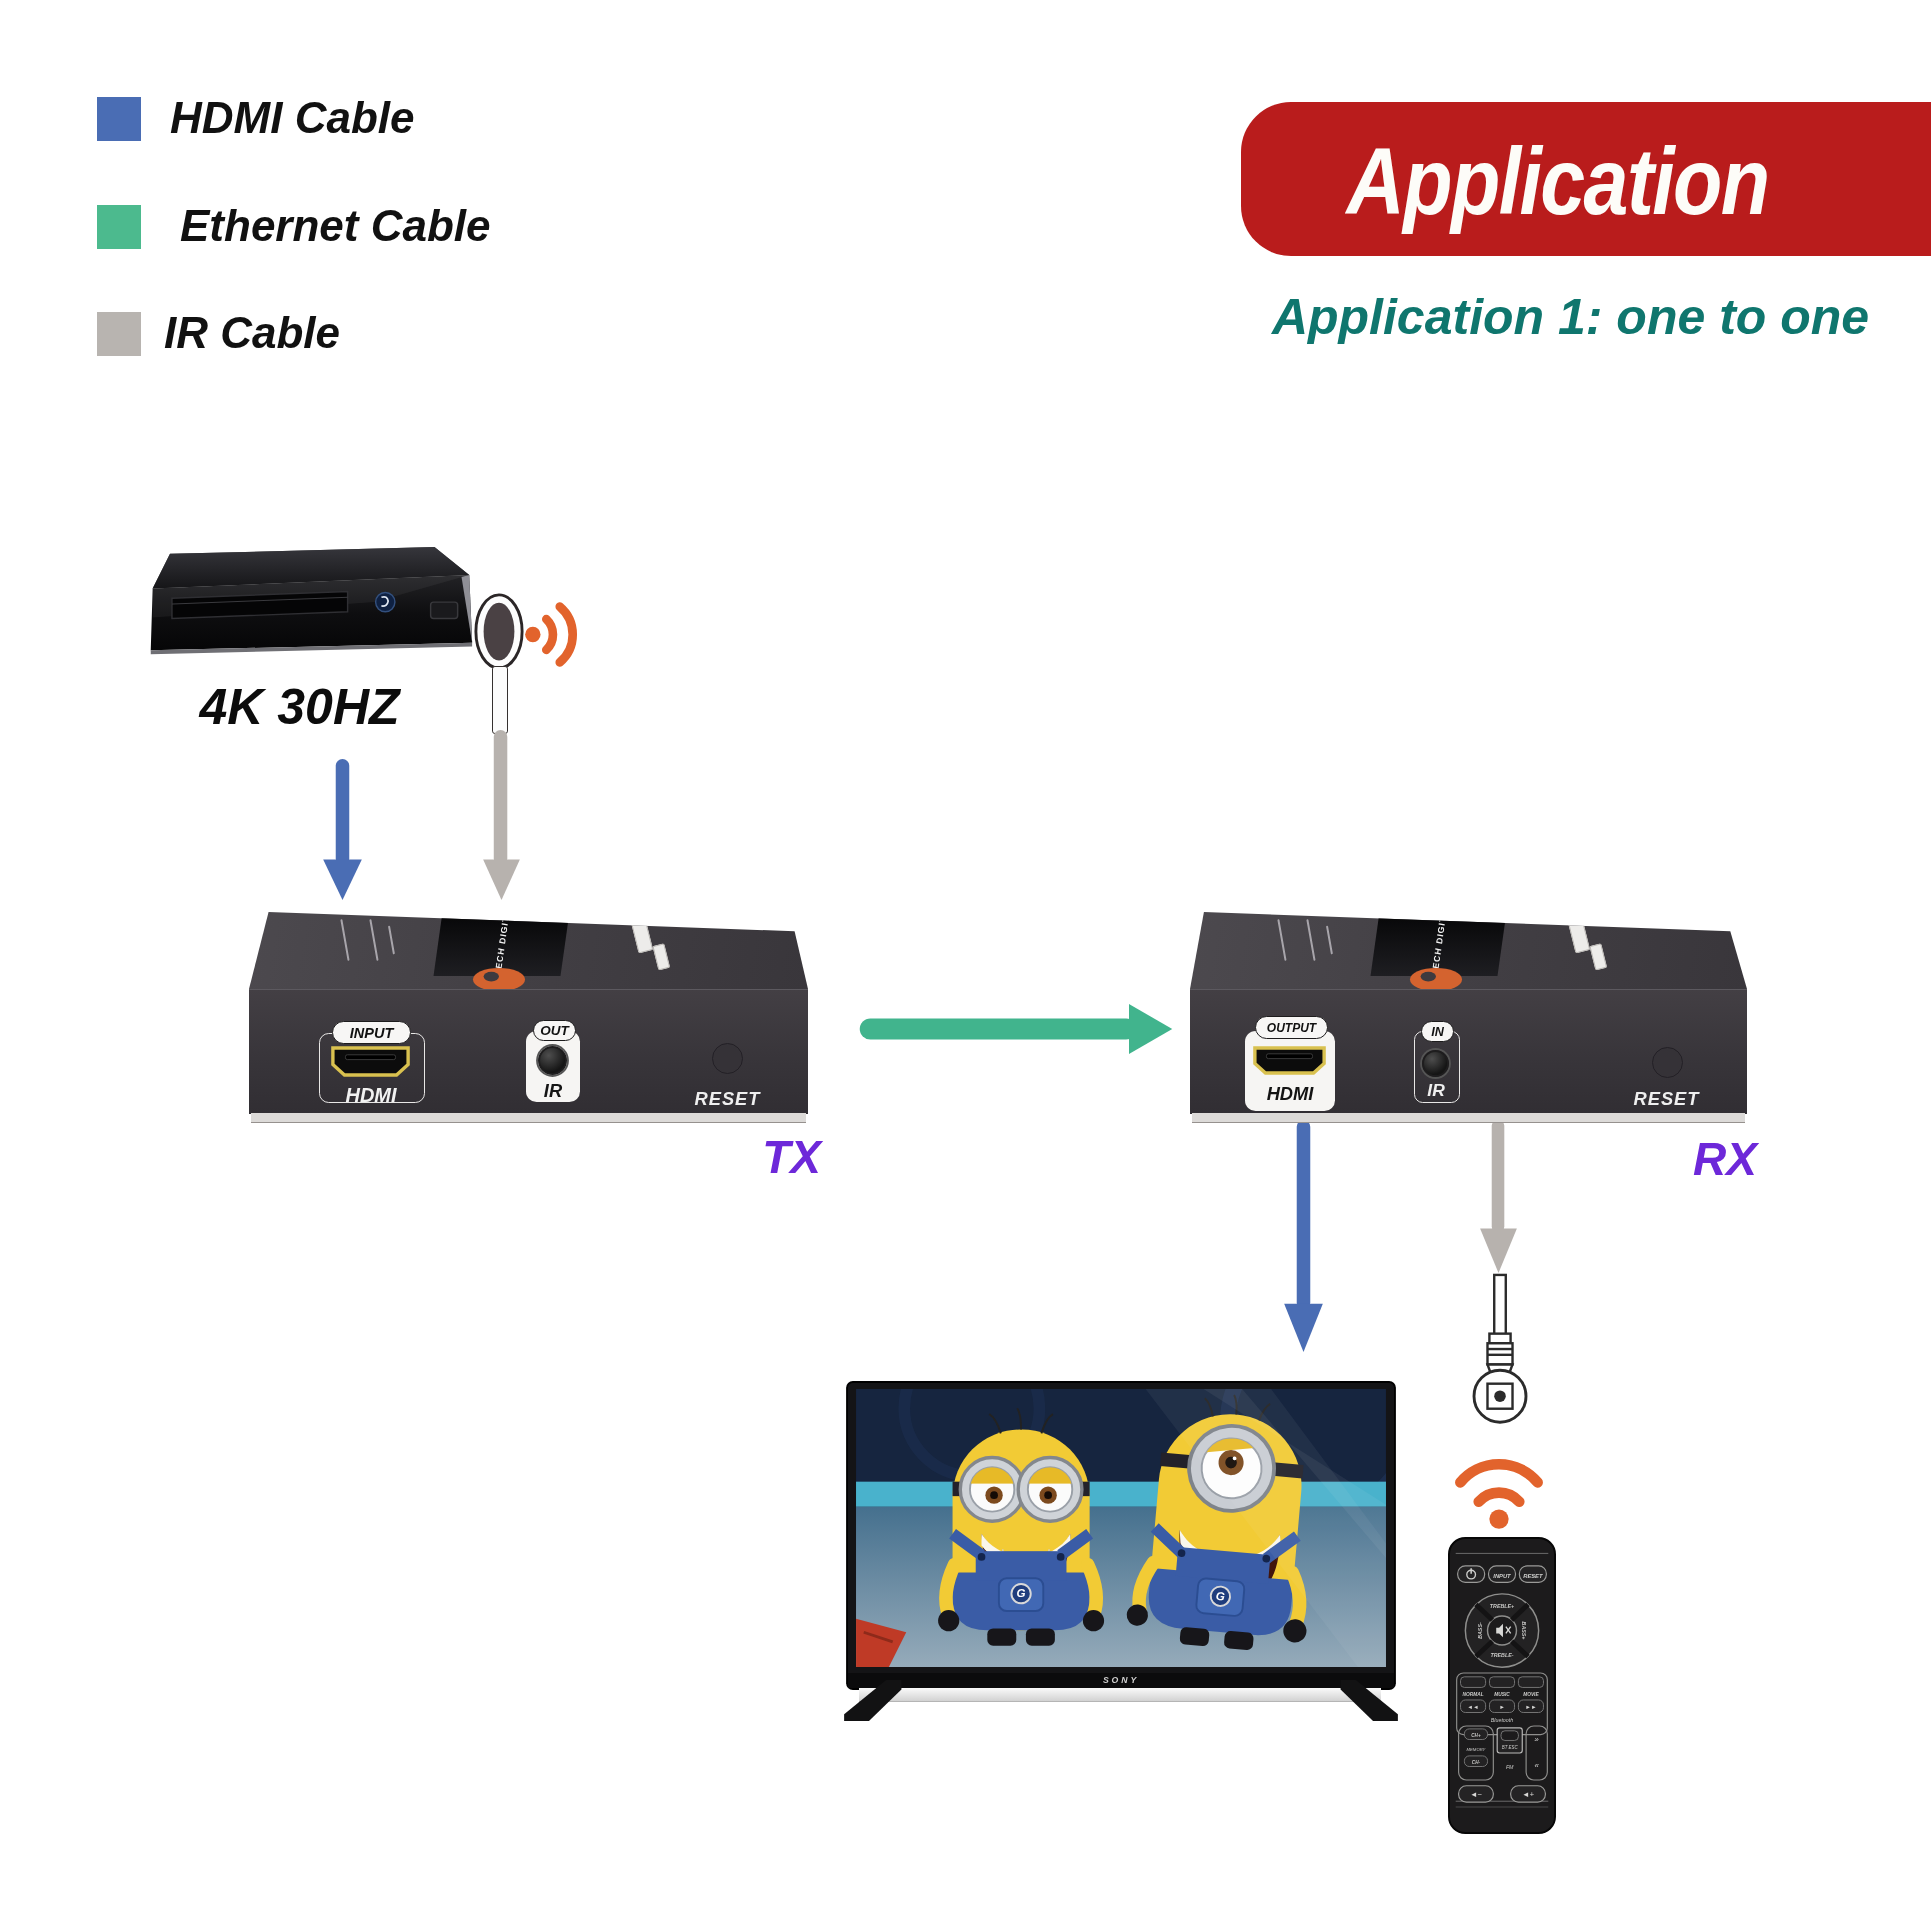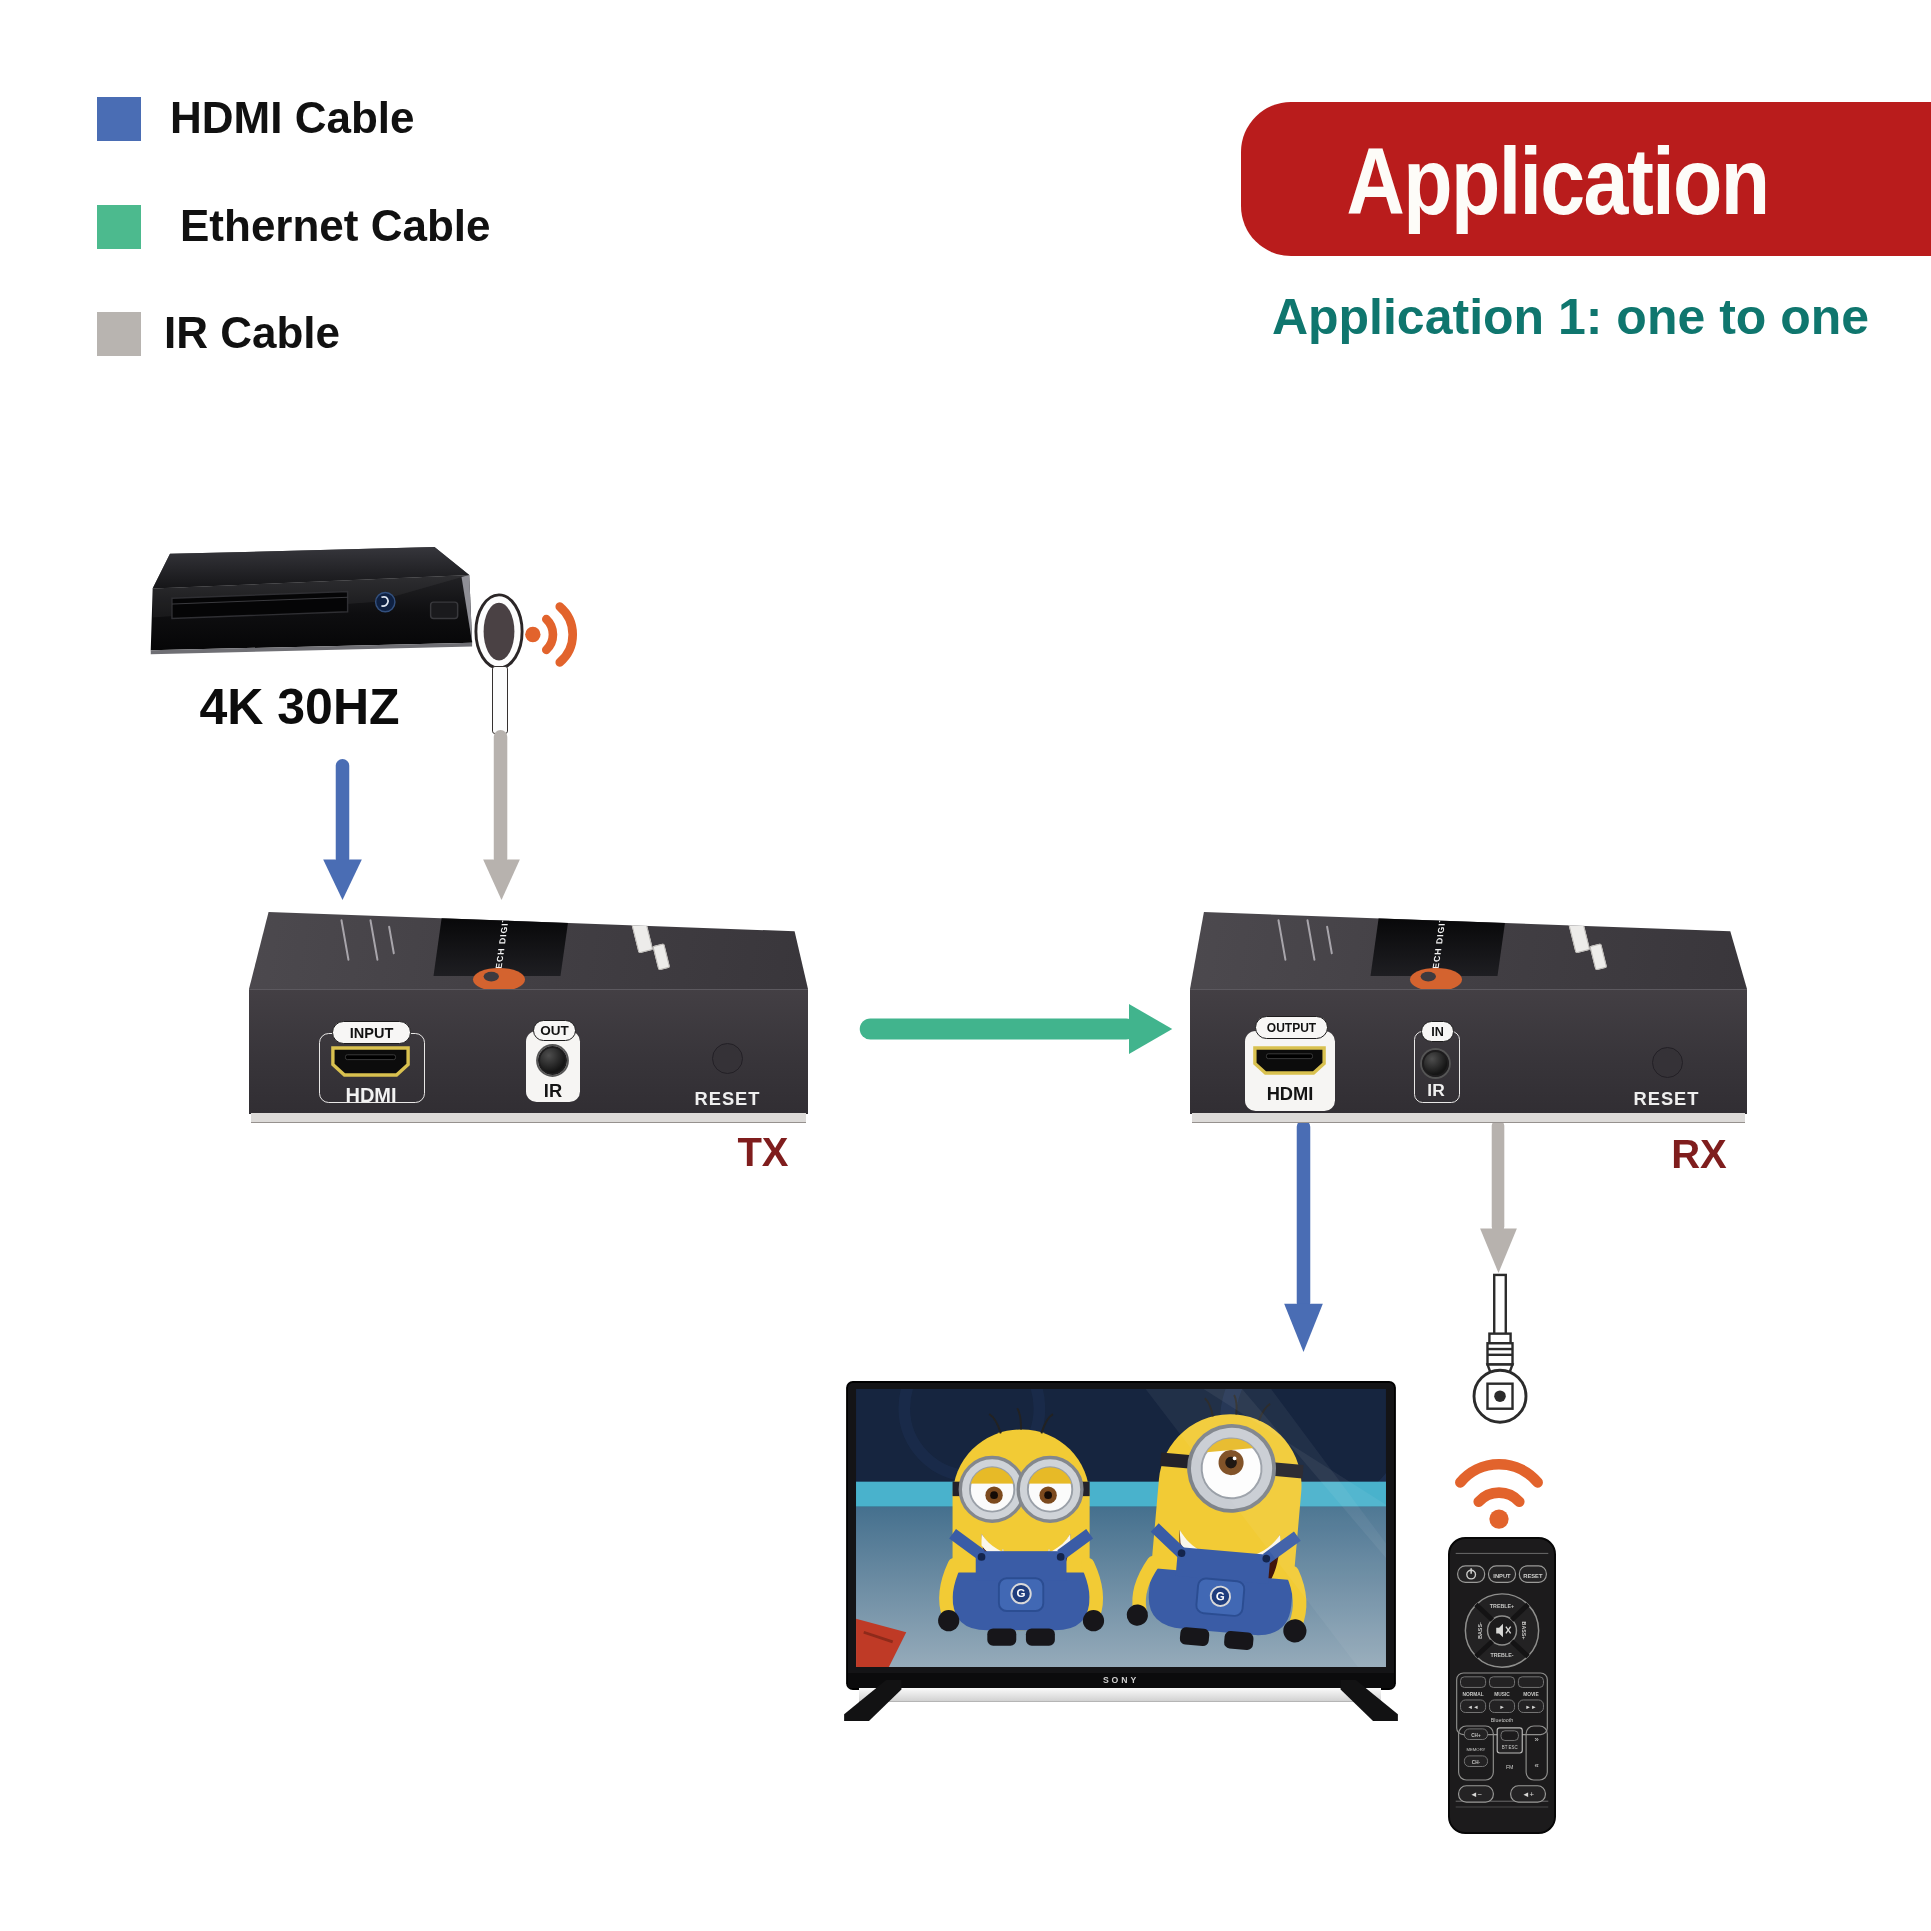--- a/index.html
+++ b/index.html
@@ -1,16 +1,16 @@
 <!DOCTYPE html>
 <html><head>
 <meta charset="utf-8">
 <style>
   html,body{margin:0;padding:0;background:#ffffff;font-family:"Liberation Sans",sans-serif;}
-  #canvas{position:relative;width:1931px;height:1919px;background:#ffffff;overflow:hidden;}
+  #canvas{position:relative;width:1931px;height:1919px;background:#ffffff;overflow:hidden;font-style:italic;}
   .abs{position:absolute;}
   
   .legend-swatch{width:44px;height:44px;}
   .legend-label{font-size:44px;font-weight:bold;color:#111;white-space:nowrap;}
   
   .badge{background:#b91c1c;border-radius:50px 0 0 50px;}
   .badge-title{color:#fdfcf8;font-size:95px;font-weight:bold;letter-spacing:-1.9px;transform:scaleX(.85);transform-origin:center;white-space:nowrap;text-align:center;width:100%;}
   .subtitle{color:#0f766e;font-size:50px;font-weight:bold;text-align:center;white-space:nowrap;}
   
   .device{width:559px;height:212px;}
@@ -20,21 +20,21 @@
   .strip{position:absolute;top:0;height:64px;width:127px;background:linear-gradient(180deg,#060607,#1e1e22);transform:skewX(-8deg);display:flex;align-items:center;justify-content:center;overflow:hidden;}
   .brand{writing-mode:vertical-rl;transform:rotate(180deg);font-size:8.7px;font-weight:bold;color:#f2f2f2;letter-spacing:1px;white-space:nowrap;}
   .etch-line{position:absolute;background:#a8a5ab;width:42px;height:1.9px;border-radius:1px;}
   .sticker{position:absolute;background:#edecea;border-radius:1.9px;box-shadow:0 0 0 1px #b9b6b2 inset;}
   .pill{position:absolute;background:#f7f6f5;border:1.9px solid #1d1c1d;border-radius:11.6px;color:#121212;font-weight:bold;display:flex;align-items:center;justify-content:center;}
   .bracket{position:absolute;border:1.9px solid #e8e7e6;border-radius:9.7px;}
   .panel{position:absolute;background:#f6f5f3;border-radius:10.6px;}
   .knob{position:absolute;border-radius:50%;background:radial-gradient(circle at 35% 30%,#4e4e4e,#151515 70%);border:2.9px solid #1e1d1e;box-shadow:0 0 0 1.9px #555 ;}
   .reset-btn{position:absolute;width:29px;height:29px;border-radius:50%;background:#353237;border:1.9px solid #232026;}
   .port-label{position:absolute;text-align:center;font-weight:bold;}
-  .dev-name{font-size:40px;font-weight:bold;color:#7f1d1d;text-align:center;width:116px;}
+  .dev-name{font-size:46px;font-weight:bold;color:#6d28d9;text-align:right;width:116px;}
   
   .tv-frame{background:#141416;border-radius:4.8px;box-shadow:0 0 0 1.9px #000;}
   .tv-bottom{position:absolute;left:0;bottom:0;width:100%;height:15.4px;background:#0b0b0c;display:flex;align-items:center;justify-content:center;margin-top:36px;}
   .sony{font-size:8.7px;color:#cfcfcf;letter-spacing:2.9px;font-weight:bold;}
   .tv-stand{background:linear-gradient(180deg,#fafafa,#d2d2d2);border-bottom:1px solid #b5b5b5;}
   .big-label{font-size:56px;font-weight:bold;color:#0c0c0c;text-align:center;}
 </style>
 </head>
 <body>
 

